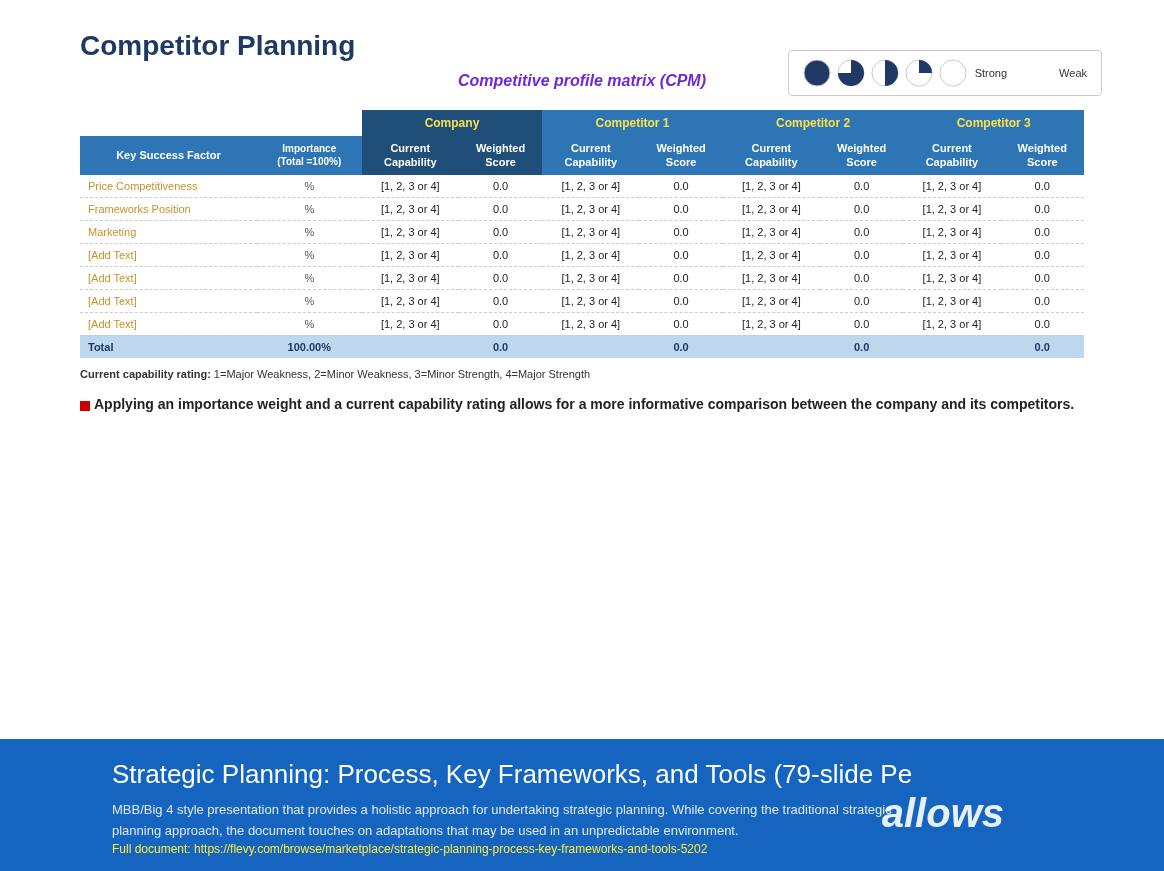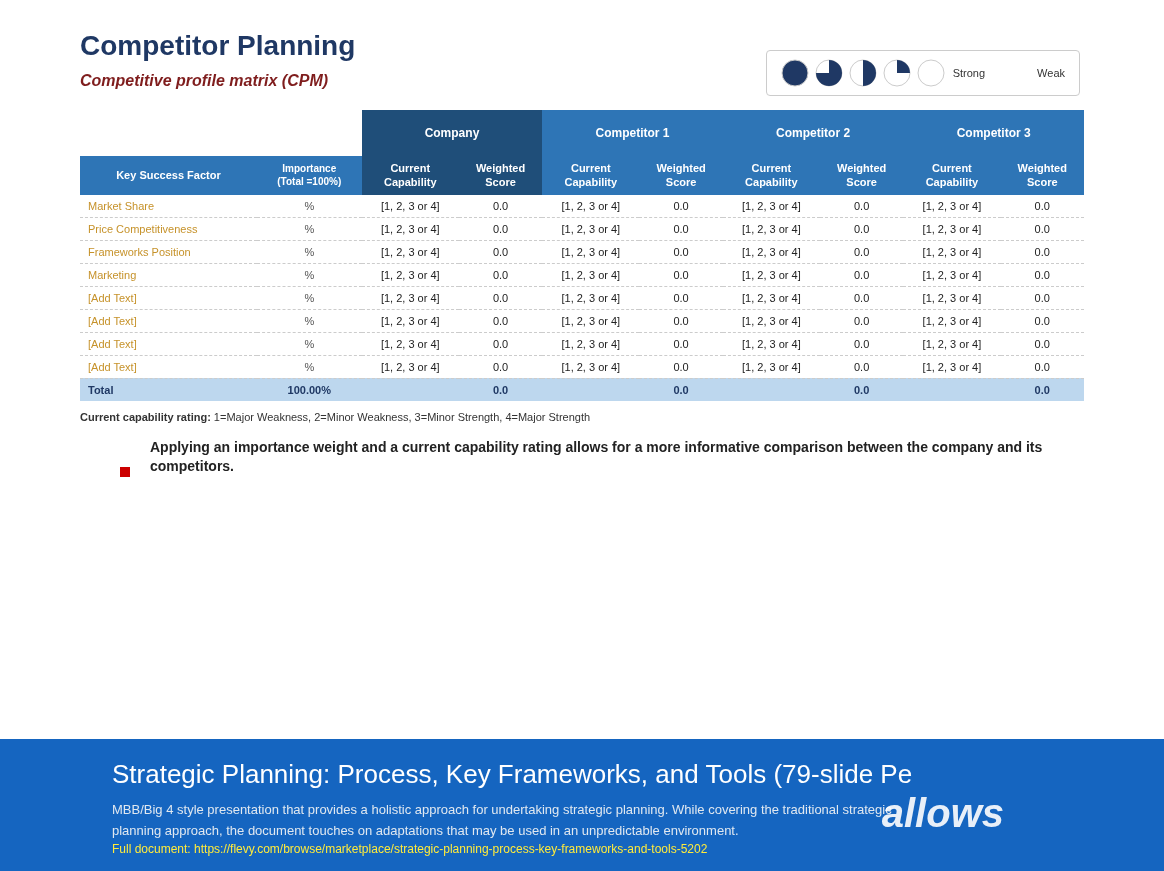--- a/index.html
+++ b/index.html
@@ -23,50 +23,51 @@
       color: #1f3864;
       font-size: 28px;
       font-weight: bold;
       margin-bottom: 10px;
     }
 
     .subtitle {
       font-size: 16px;
       font-weight: bold;
       font-style: italic;
-      color: #7f1d1d;
+      color: #6d28d9;
       margin-bottom: 20px;
+      text-align: center;
     }
 
     
     .legend {
       position: absolute;
       top: 50px;
-      right: 84px;
+      right: 62px;
       display: flex;
       align-items: center;
       gap: 6px;
       border: 1px solid #ccc;
       padding: 8px 14px;
       border-radius: 4px;
     }
 
     
     .cpm-table {
       width: 100%;
       border-collapse: collapse;
       font-size: 12px;
     }
 
     
     .group-header th {
       text-align: center;
       font-weight: bold;
-      color: #ffffff;
-      padding: 16px 4px;
+      color: #fde047;
+      padding: 6px 4px;
       font-size: 12px;
     }
     .th-company { background: #1f4e79; }
     .th-comp1 { background: #2e75b6; }
     .th-comp2 { background: #2e75b6; }
     .th-comp3 { background: #2e75b6; }
     .th-empty { background: transparent; }
 
     
     .sub-header th {
@@ -137,23 +138,22 @@
       font-size: 11px;
       color: #333;
     }
 
     .rating-note strong { font-weight: bold; }
 
     
     .bullet-text {
       margin-top: 15px;
       display: flex;
-      align-items: flex-end;
-      gap: 20px;
-      margin-left: 40px;
+      align-items: center;
+      gap: 4px;
     }
     .bullet-square {
       width: 10px;
       height: 10px;
       background: #c00;
       flex-shrink: 0;
       margin-top: 3px;
     }
     .bullet-content {
       font-size: 14px;
@@ -260,32 +260,20 @@
           <th class="th-cap-c1">Current<br>Capability</th>
           <th class="th-ws-c1">Weighted<br>Score</th>
           <th class="th-cap-c2">Current<br>Capability</th>
           <th class="th-ws-c2">Weighted<br>Score</th>
           <th class="th-cap-c3">Current<br>Capability</th>
           <th class="th-ws-c3">Weighted<br>Score</th>
         </tr>
       </thead>
       <tbody id="table-body">
 
-      <tr>
-    <td>Market Share</td>
-    <td>%</td>
-    <td>[1, 2, 3 or 4]</td>
-    <td>0.0</td>
-    <td>[1, 2, 3 or 4]</td>
-    <td>0.0</td>
-    <td>[1, 2, 3 or 4]</td>
-    <td>0.0</td>
-    <td>[1, 2, 3 or 4]</td>
-    <td>0.0</td>
-  </tr>
           <tr>
     <td>Price Competitiveness</td>
     <td>%</td>
     <td>[1, 2, 3 or 4]</td>
     <td>0.0</td>
     <td>[1, 2, 3 or 4]</td>
     <td>0.0</td>
     <td>[1, 2, 3 or 4]</td>
     <td>0.0</td>
     <td>[1, 2, 3 or 4]</td>

